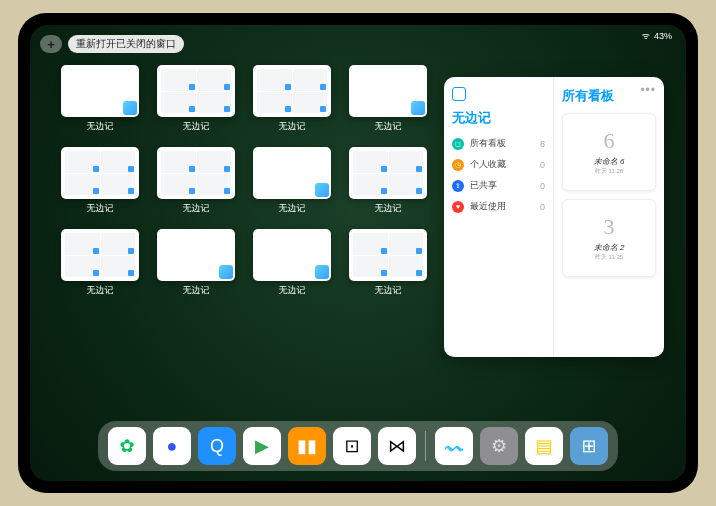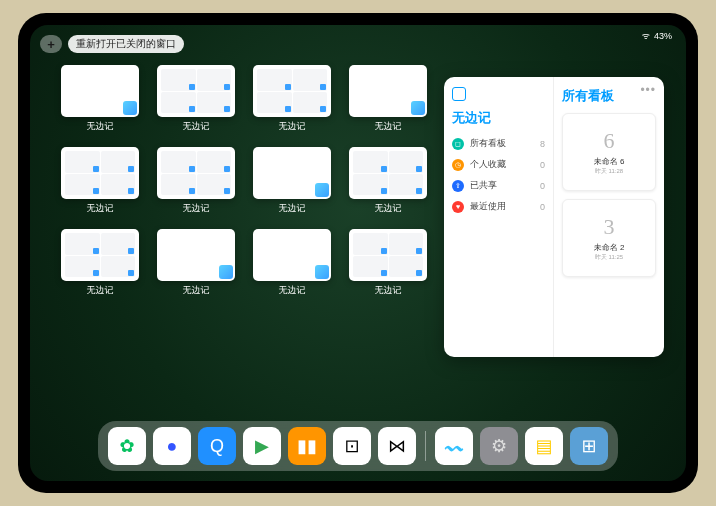--- a/index.html
+++ b/index.html
@@ -23,21 +23,21 @@
   .panel-left{ width:50%; padding:10px 8px; border-right:1px solid #eee; }
   .panel-icon{ width:14px;height:14px;border:1.5px solid #009dff;border-radius:3px; }
   .panel-title{ color:#009dff; font-size:13px; font-weight:600; margin-top:8px; margin-bottom:6px; }
   .list-item{ display:flex; align-items:center; gap:6px; padding:4px 0; font-size:9px; color:#444; }
   .li-icon{ width:12px; height:12px; border-radius:50%; display:flex; align-items:center; justify-content:center; font-size:7px; color:#fff; flex-shrink:0;}
   .li-count{ margin-left:auto; color:#aaa; }
   .panel-right{ width:50%; padding:10px 8px; display:flex; flex-direction:column; }
   .panel-right-title{ color:#009dff; font-size:13px; font-weight:600; margin-bottom:8px; }
   .board{ background:#fff; border:1px solid #eee; border-radius:6px; height:78px; margin-bottom:8px; display:flex; flex-direction:column; align-items:center; justify-content:center; box-shadow:0 1px 3px rgba(0,0,0,0.08);}
   .board-sketch{ font-size:22px; color:#bbb; font-family:cursive; }
-  .board-label{ font-size:8px; color:#333; margin-top:2px; }
+  .board-label{ font-size:8px; color:#333; margin-top:2px;font-style:italic; }
   .board-sub{ font-size:6px; color:#aaa; }
   .dock{ position:absolute; bottom:10px; left:50%; transform:translateX(-50%); background:rgba(255,255,255,0.25); backdrop-filter:blur(10px); border-radius:18px; padding:6px 10px; display:flex; gap:7px; align-items:center; }
   .app{ width:38px; height:38px; border-radius:9px; display:flex; align-items:center; justify-content:center; font-size:18px; position:relative; }
   .divider{ width:1px; height:30px; background:rgba(255,255,255,0.4); margin:0 2px;}
 </style>
 </head>
 <body>
 
 <div class="device">
   <div class="screen">

